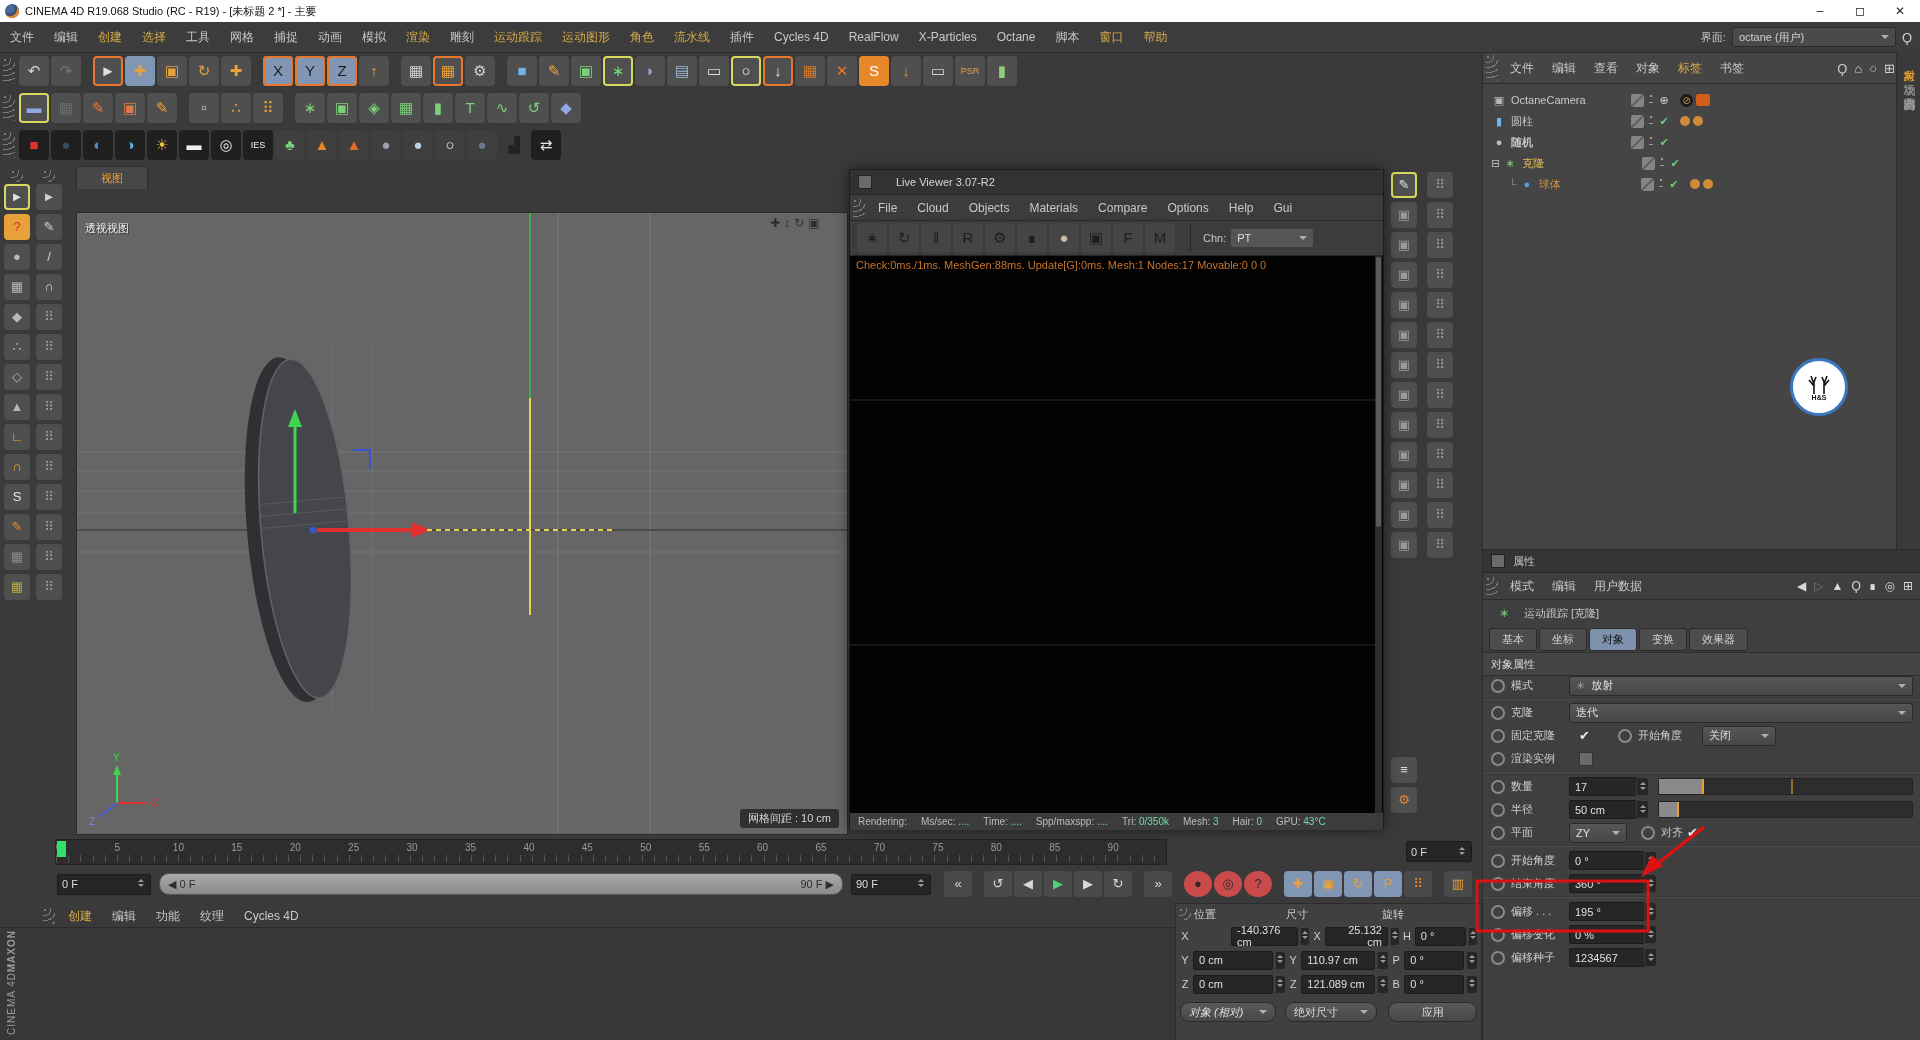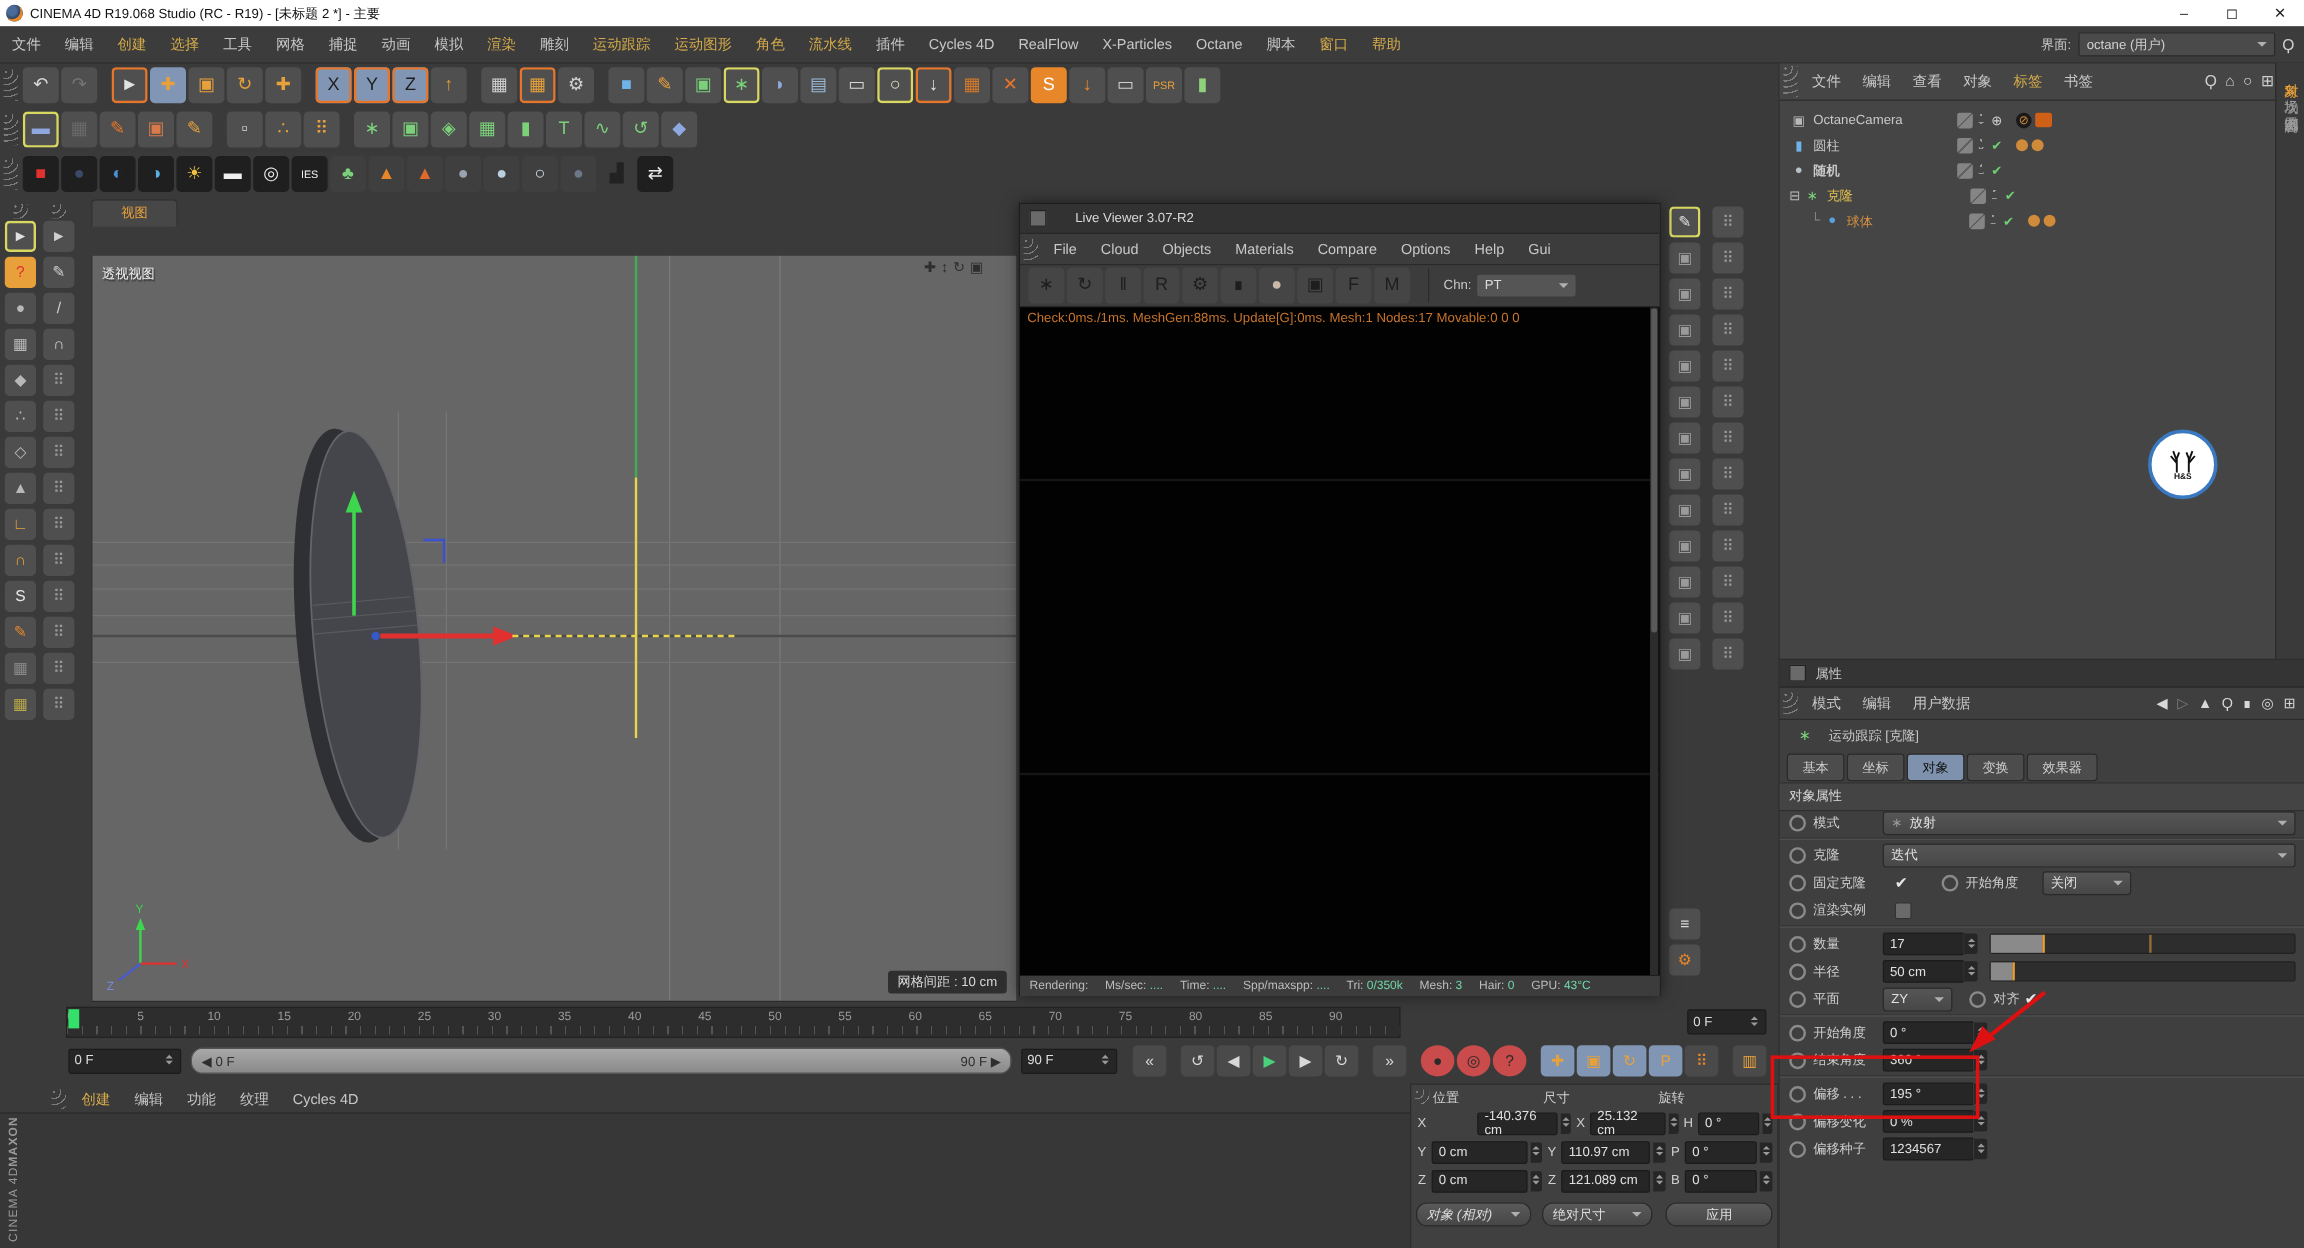--- a/index.html
+++ b/index.html
@@ -755,21 +755,21 @@
       <span>旋转</span>
     </div>
     <div class="crow">
       <span class="clab">X</span>
       <span class="afield" style="width:76px;margin-left:38px;">-140.376 cm</span>
       <span class="stepper">
           <i class="up"></i>
           <i class="dn"></i>
         </span>
       <span class="clab">X</span>
-      <span class="afield" style="width:70px;">25.132 cm</span>
+      <span class="afield" style="width:70px;text-align:right;">25.132 cm</span>
       <span class="stepper">
           <i class="up"></i>
           <i class="dn"></i>
         </span>
       <span class="clab">H</span>
       <span class="afield" style="width:54px;">0 °</span>
       <span class="stepper">
           <i class="up"></i>
           <i class="dn"></i>
         </span>

